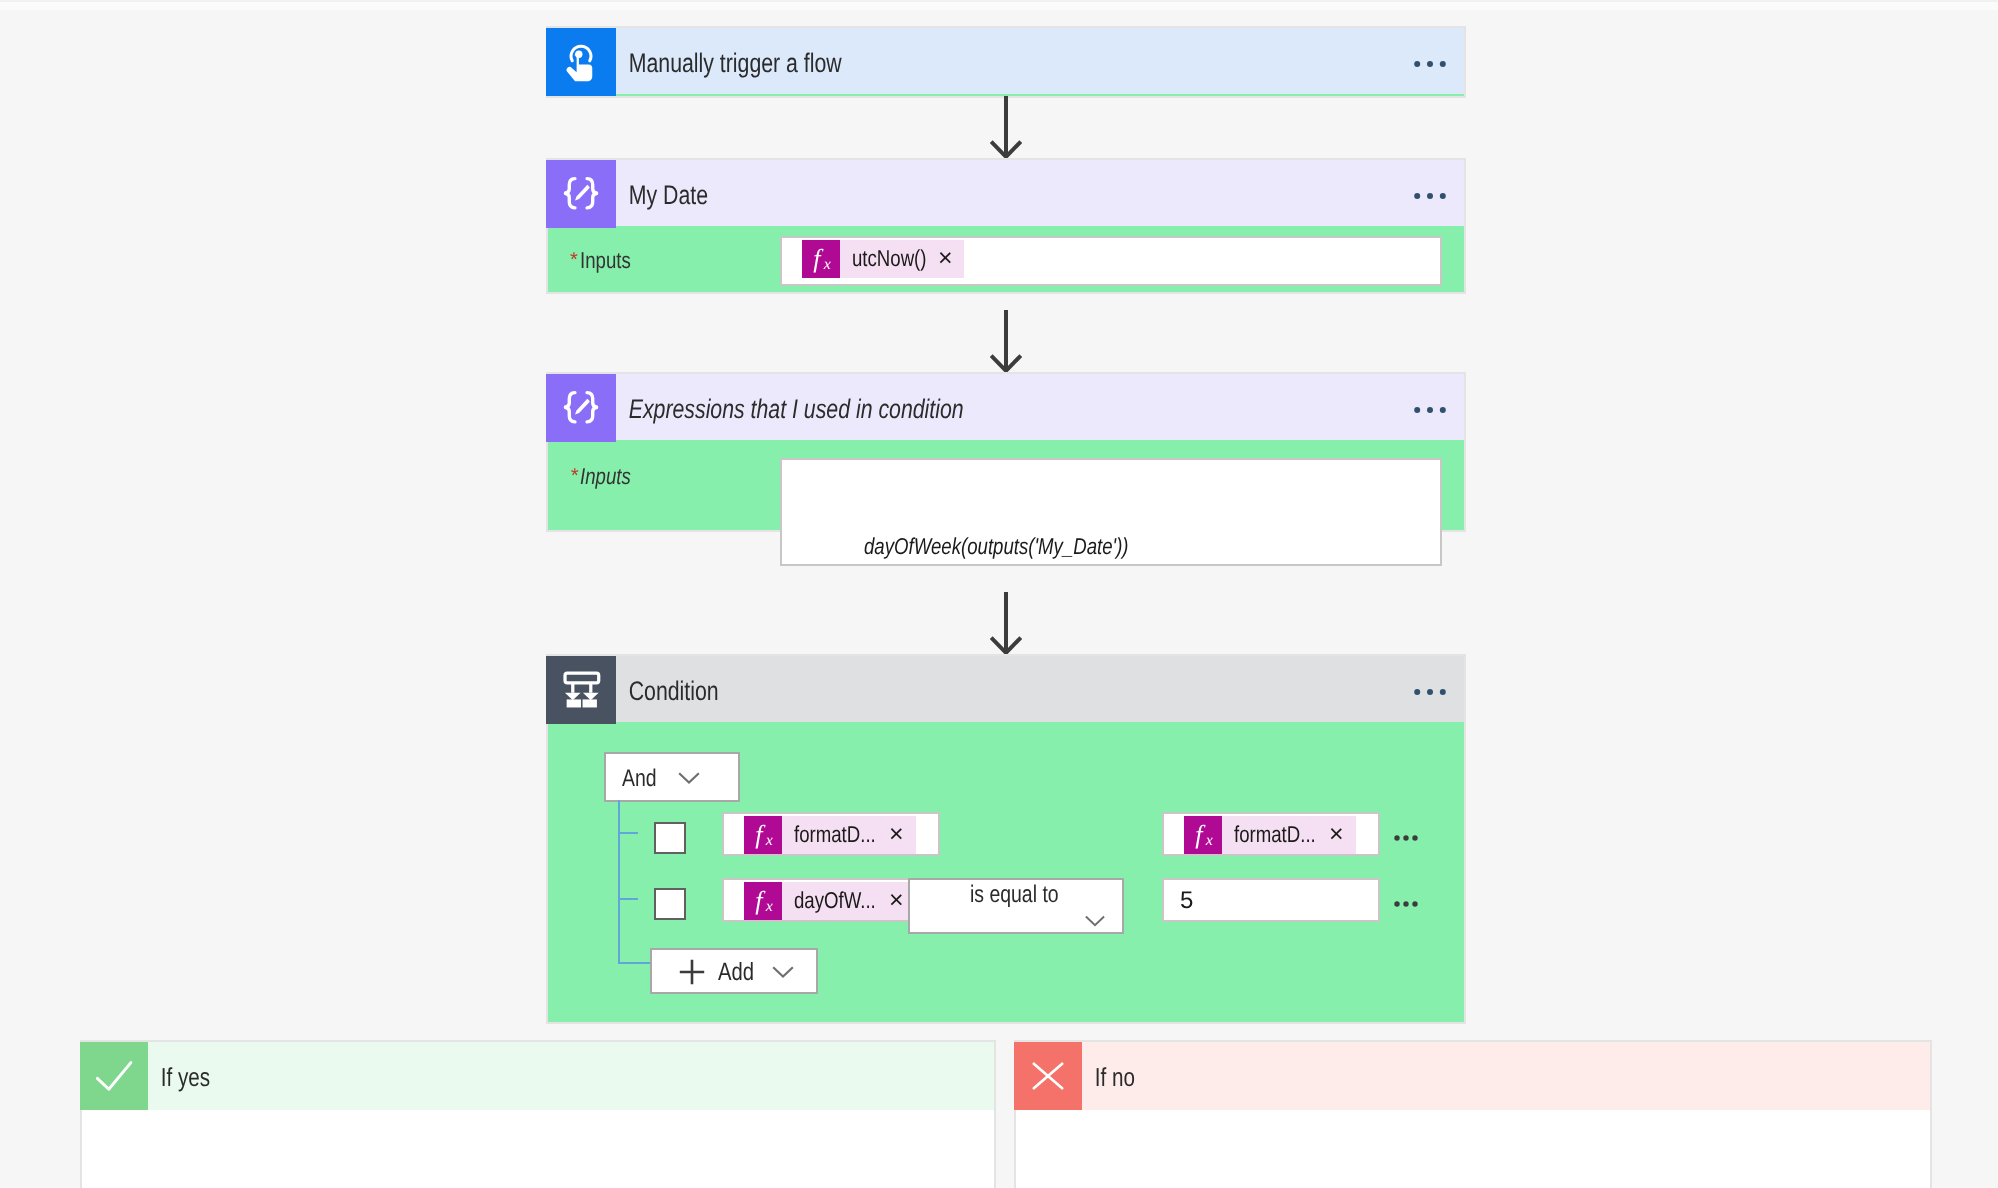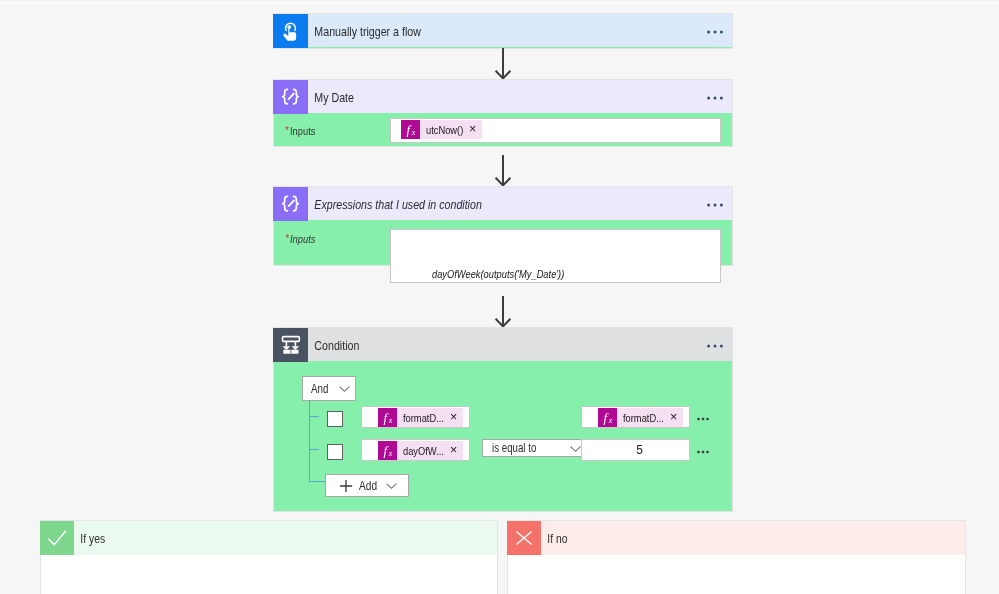--- a/index.html
+++ b/index.html
@@ -144,21 +144,21 @@
   <div class="tbox" style="left:116px;top:42px;width:331px;height:54px;padding:0;">
     <div style="position:absolute;left:9px;top:33.5px;margin-left:32px;"><span class="exprline">dayOfWeek(outputs('My_Date'))</span></div>
   </div>
 </div>
 
 <svg class="conn" style="left:494px;top:296px;" width="18" height="31" viewBox="0 0 18 31">
     <path d="M9 0V30.5" stroke="#3c3c3c" stroke-width="2" fill="none"></path>
     <path d="M1.6 22.8L9 30.4L16.4 22.8" stroke="#3c3c3c" stroke-width="2" fill="none" stroke-linecap="butt" stroke-linejoin="miter"></path>
   </svg>
 
-<div class="card" style="left:273px;top:327px;width:460px;height:185px;text-align:center;">
+<div class="card" style="left:273px;top:327px;width:460px;height:185px;">
   <div class="card-head" style="background:#dee0e2;">
     <div class="card-icon" style="background:#495260;">
       <svg width="35" height="35" viewBox="0 0 35 35" style="margin-left:1.5px;margin-top:1.0px;">
         <rect x="7.85" y="8.2" width="17.6" height="5.0" rx="1.2" fill="none" stroke="#fff" stroke-width="1.7"></rect>
         <path d="M11.9 13.2v5.2M21.3 13.2v5.2" stroke="#fff" stroke-width="1.7" fill="none"></path>
         <path d="M11.9 22.3l-4.1-3.9h8.2z" fill="#fff"></path>
         <path d="M21.3 22.3l-4.1-3.9h8.2z" fill="#fff"></path>
         <rect x="8.7" y="21.9" width="7.5" height="4.2" fill="#fff"></rect>
         <rect x="17.0" y="21.9" width="7.5" height="4.2" fill="#fff"></rect>
       </svg>
@@ -166,21 +166,21 @@
     <div class="card-title">Condition</div>
     <div class="dots">
         <svg width="19" height="6" viewBox="0 0 19 6">
           <circle cx="1.6" cy="3" r="1.5" fill="#32506d"></circle>
           <circle cx="8.0" cy="3" r="1.5" fill="#32506d"></circle>
           <circle cx="14.4" cy="3" r="1.5" fill="#32506d"></circle>
         </svg>
       </div>
   </div>
 
-  <div class="btn" style="left:28px;top:48px;width:54px;height:25px;padding-left:8px;">
+  <div class="btn" style="left:28px;top:48px;width:68px;height:25px;padding-left:8px;">
     <span class="sx">And</span>
     <svg class="chev" width="13" height="13" viewBox="0 0 14 14" style="margin-left:6px;">
         <path d="M1.7 5.0L7 10.0l5.3-5" fill="none" stroke="#6e6e6e" stroke-width="1.15"></path>
       </svg>
   </div>
 
   <div class="branch-line" style="left:35px;top:72px;width:1.4px;height:82px;"></div>
   <div class="branch-line" style="left:35px;top:88px;width:10px;height:1.2px;"></div>
   <div class="branch-line" style="left:35px;top:121px;width:10px;height:1.2px;"></div>
   <div class="branch-line" style="left:35px;top:152.8px;width:17px;height:1.2px;"></div>
@@ -230,21 +230,21 @@
             <text x="7.4" y="13.6" font-family="Liberation Serif, serif" font-style="italic" font-size="13" fill="#fff" text-anchor="middle">f</text>
             <text x="12.6" y="14.6" font-family="Liberation Serif, serif" font-style="italic" font-size="8" fill="#fff" text-anchor="middle">x</text>
           </svg>
       </div>
       <div class="tk-txt">
           <span>dayOfW...</span>
         </div>
       <div class="tk-x">×</div>
     </div>
   </div>
-  <div class="btn" style="left:208px;top:111px;width:108px;height:18px;padding-left:9px;font-size:12px;">
+  <div class="btn" style="left:180px;top:111px;width:108px;height:28px;padding-left:9px;font-size:12px;flex-direction:column;">
     <span class="sx">is equal to</span>
     <svg class="chev" width="13" height="13" viewBox="0 0 14 14" style="margin-left:auto;margin-right:7px;">
         <path d="M1.7 5.0L7 10.0l5.3-5" fill="none" stroke="#6e6e6e" stroke-width="1.15"></path>
       </svg>
   </div>
   <div class="tbox" style="left:307px;top:111px;width:109px;height:22px;">
     <div style="font-size:12px;color:#1b1a19;padding:3px 0 0 8px;">5</div>
   </div>
   <div class="rowdots" style="left:423px;top:121px;">
       <svg width="12" height="6" viewBox="0 0 12 6">

